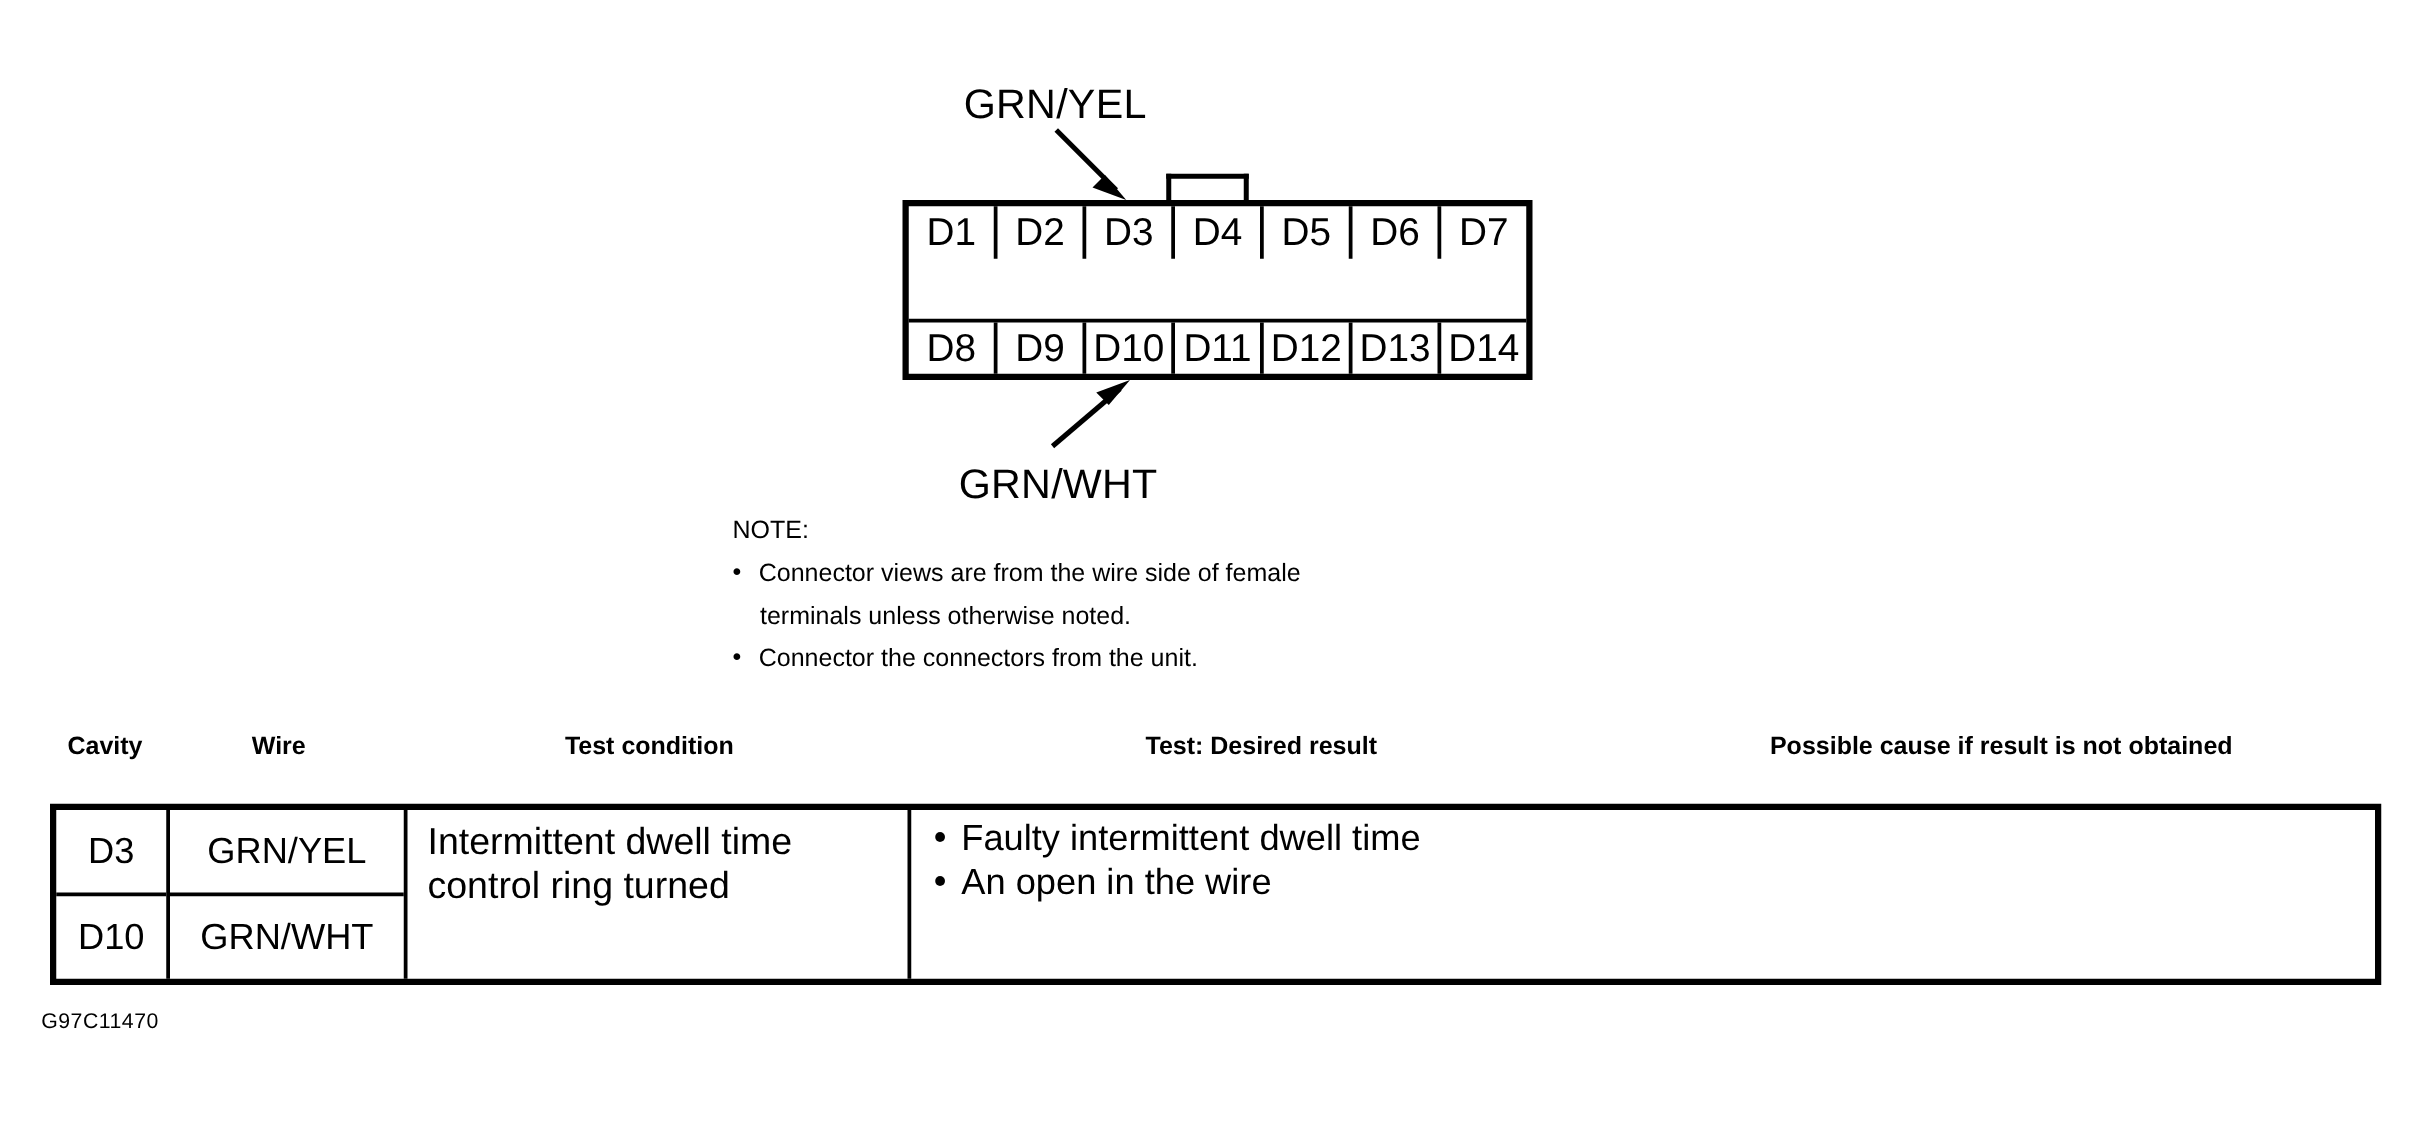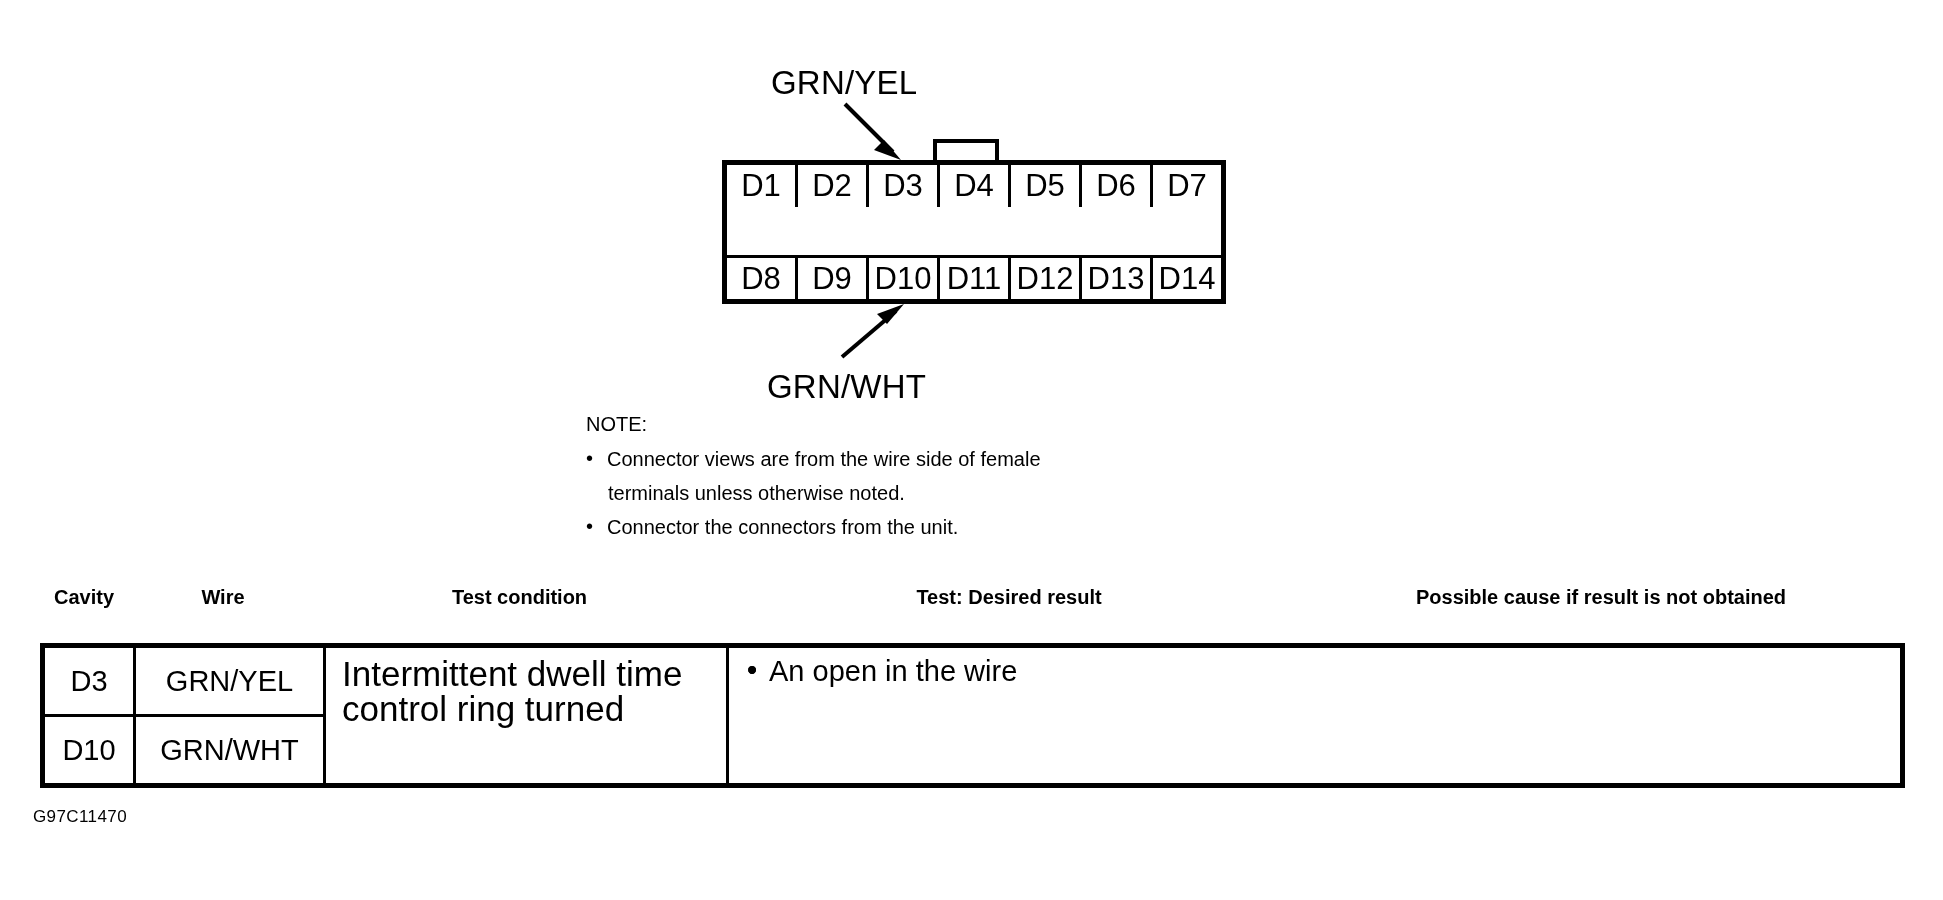--- a/index.html
+++ b/index.html
@@ -165,21 +165,21 @@
     box-sizing: border-box;
   }
   .stack-cell + .stack-cell { border-top: 3px solid #000; }
 
   .text-cell {
     flex: 1 1 0;
     display: flex;
     align-items: flex-start;
     box-sizing: border-box;
     padding: 8px 0 0 16px;
-    font-size: 35px;
+    font-size: 30px;
     line-height: 35px;
   }
   .text-cell p { margin: 0; }
 
   .bullet-cell {
     flex: 1 1 0;
     box-sizing: border-box;
     padding: 6px 0 0 18px;
     font-size: 29px;
     line-height: 35px;
@@ -286,20 +286,21 @@
       </div>
     </div>
   </div>
 
 
   <div class="tcol col-cause">
     <div class="bullet-cell">
       <ul>
         <li>
           <span class="bullet">•</span>
+          <span>Faulty intermittent dwell time</span>
         </li>
         <li>
           <span class="bullet">•</span>
           <span>An open in the wire</span>
         </li>
       </ul>
     </div>
   </div>
 </div>
 

